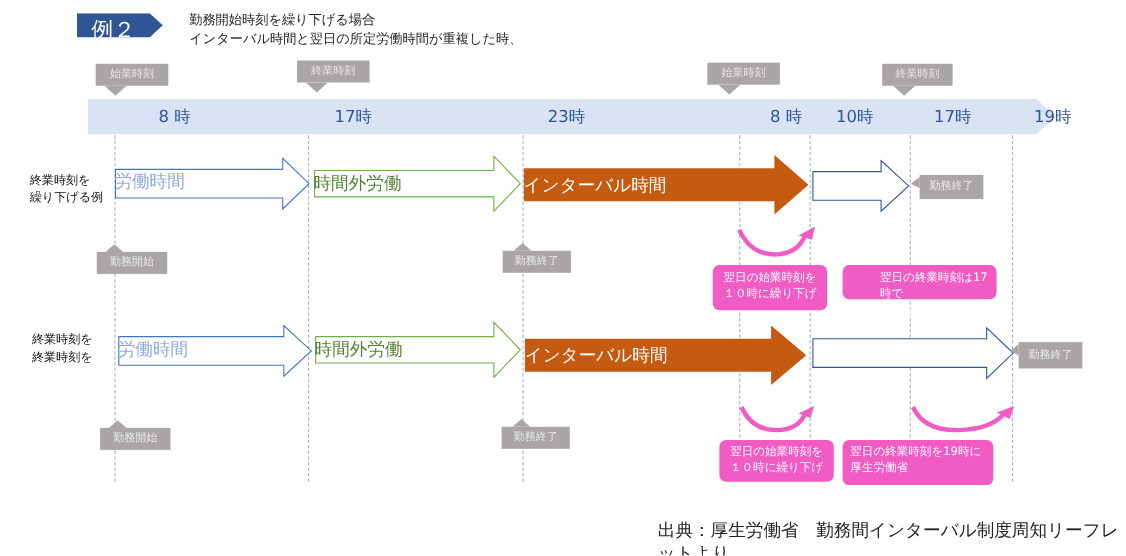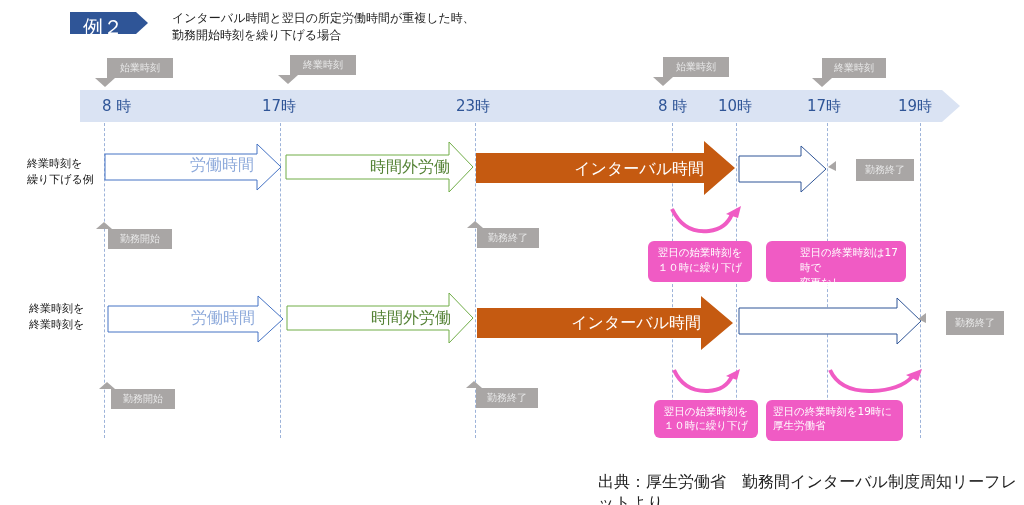--- a/index.html
+++ b/index.html
@@ -4,41 +4,41 @@
 <style>
   html, body { margin:0; padding:0; background:#ffffff; }
   body { width:1024px; height:505px; position:relative; overflow:hidden;
          font-family:"DejaVu Sans", "Liberation Sans", sans-serif; }
   .abs { position:absolute; }
   .title-badge { left:70px; top:12px; width:80px; height:22px; }
   .title-badge svg { position:absolute; left:0; top:0; }
   .title-badge span { position:absolute; left:0; width:66px; top:2px; text-align:center;
          color:#ffffff; font-size:20px; }
   .title-text { left:172px; top:10px; font-size:12px; color:#222; line-height:17px; }
-  .callout { background:#a9a6a5; color:#e8e8e8; font-size:10px; text-align:center;margin-left:20px; }
-  .tl-label { color:#2f5597; font-size:15px; }
+  .callout { background:#a9a6a5; color:#e8e8e8; font-size:10px; text-align:center; }
+  .tl-label { color:#2f5597; font-size:15px;margin-left:42px; }
   .row-label { font-size:11px; color:#111; line-height:16px; }
   .pink { background:#f05bc4; color:#ffffff; font-size:10.5px; border-radius:6px;
           line-height:15px; padding:4px 7px; box-sizing:border-box; }
-  .arrow-label { font-size:16px; text-align:right; }
+  .arrow-label { font-size:16px; text-align:left; }
   .source { left:598px; top:472px; font-size:16px; color:#222; }
   .vline { position:absolute; width:0; border-left:1px dashed #9db3d9; }
 </style>
 </head>
 <body>
 
 <div class="abs title-badge">
   <svg width="80" height="22">
     <polygon points="0,0 66,0 78,11 66,22 0,22" fill="#2f5597"></polygon>
   </svg>
   <span>例２</span>
 </div>
 <div class="abs title-text">
+  <div>勤務開始時刻を繰り下げる場合</div>
   <div>インターバル時間と翌日の所定労働時間が重複した時、</div>
-  <div>勤務開始時刻を繰り下げる場合</div>
 </div>
 
 <div class="vline" style="left:104px; top:118px; height:320px;"></div>
 <div class="vline" style="left:280px; top:118px; height:320px;"></div>
 <div class="vline" style="left:475px; top:118px; height:320px;"></div>
 <div class="vline" style="left:672px; top:118px; height:320px;"></div>
 <div class="vline" style="left:736px; top:118px; height:320px;"></div>
 <div class="vline" style="left:827px; top:118px; height:320px;"></div>
 <div class="vline" style="left:920px; top:118px; height:320px;"></div>
 
@@ -123,21 +123,21 @@
 
 <svg class="abs" style="left:664px; top:200px;" width="86" height="36">
   <path d="M 8 9 Q 20 34 45 31 Q 62 29 68 14" fill="none" stroke="#f05bc4" stroke-width="4"></path>
   <polygon points="62,14 77,6 74,18" fill="#f05bc4"></polygon>
 </svg>
 
 <div class="abs pink" style="left:648px; top:241px; width:104px; height:41px; text-align:center;">
   <div>翌日の始業時刻を</div>
   <div>１０時に繰り下げ</div>
 </div>
-<div class="abs pink" style="left:766px; top:241px; width:140px; height:41px;padding-left:34px;">
+<div class="abs pink" style="left:766px; top:241px; width:140px; height:31px;padding-left:34px;">
   <div>翌日の終業時刻は17時で</div>
   <div>変更なし</div>
 </div>
 
 <div class="abs row-label" style="left:29px; top:301px;">
   <div>終業時刻を</div>
   <div>終業時刻を</div>
 </div>
 
 <svg class="abs" style="left:107px; top:295px;" width="180" height="48">

